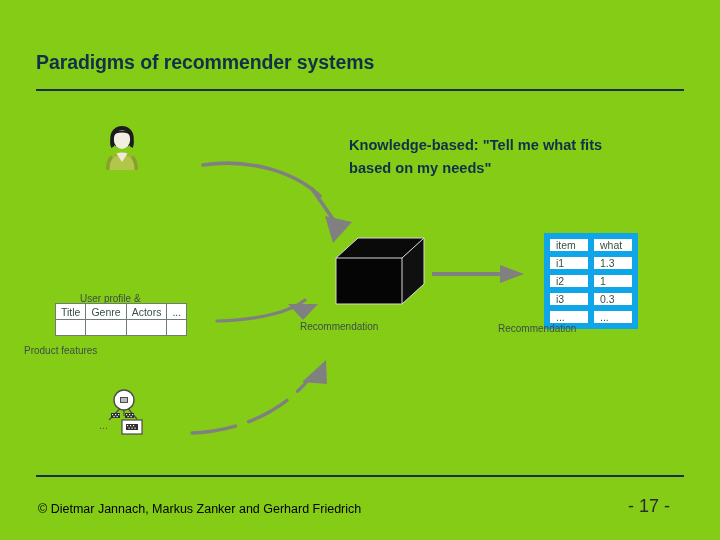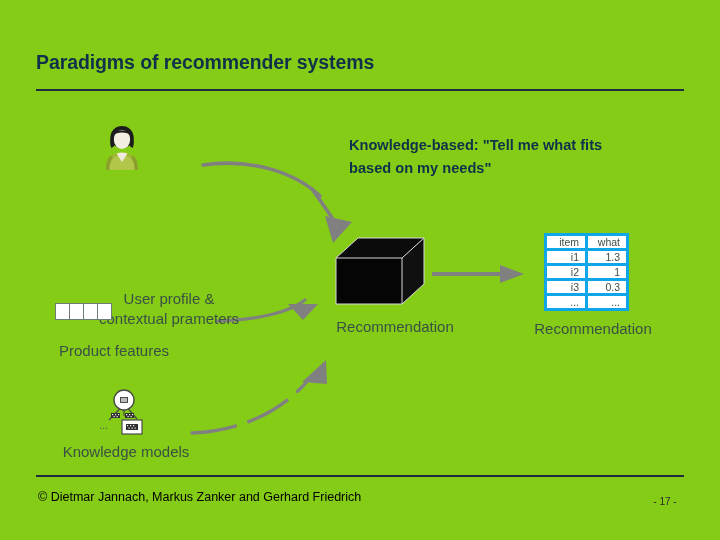--- a/index.html
+++ b/index.html
@@ -46,54 +46,53 @@
     top: 475px;
     width: 648px;
     height: 0;
     border-top: 2px solid #1b2e44;
   }
 
   
   #footer-credit {
     position: absolute;
     left: 38px;
-    top: 490px;
+    top: 502px;
     font-size: 12.5px;
     color: #000000;
     white-space: nowrap;
   }
   #page-number {
     position: absolute;
-    left: 630px;
+    left: 614px;
     top: 496px;
     width: 70px;
     text-align: center;
-    font-size: 10px;
+    font-size: 18px;
     color: #2b2b2b;
   }
 
   
   #kb-callout {
     position: absolute;
     left: 349px;
     top: 134px;
     width: 330px;
     font-size: 14.6px;
     font-weight: bold;
     color: #11304a;
     line-height: 23px;
   }
   #kb-callout .kb-line { display: block; white-space: nowrap; }
 
   
   .dia-caption {
     position: absolute;
-    font-size: 15px;
+    font-size: 10px;
     color: #3b5045;
-    text-align: center;
     line-height: 20px;
     white-space: nowrap;
   }
 
   
   #user-profile-group {
     position: absolute;
     left: 40px;
     top: 124px;
     width: 178px;
@@ -166,24 +165,24 @@
 
   
   #rec-list-table {
     position: absolute;
     left: 544px;
     top: 233px;
     border-collapse: collapse;
     background: #ffffff;
   }
   #rec-list-table td {
-    border: 3px solid #0ea5e9;
+    border: 6px solid #0ea5e9;
     font-size: 10.5px;
     color: #3b5045;
-    text-align: right;
+    text-align: left;
     height: 12px;
     padding: 0px 6px;
     min-width: 26px;
   }
   #rec-list-table tr.head-row td { border-bottom: 1px solid #6d7d74; }
   #rec-list-caption {
     left: 498px;
     top: 319px;
     width: 190px;
   }
@@ -256,20 +255,26 @@
       <path d="M 38 46 C 38 38 36 33.5 33 31.5 L 31 34 C 33.4 36.4 34.6 40.6 34.6 46 Z" fill="#8aa02c"></path>
     </svg>
     <div class="dia-caption" id="user-profile-caption">
       <div>User profile &amp;</div>
       <div>contextual prameters</div>
     </div>
   </div>
 
   <table id="product-table">
     <tbody>
+        <tr class="head-row">
+      <td>Title</td>
+      <td>Genre</td>
+      <td>Actors</td>
+      <td>...</td>
+    </tr>
     <tr class="data-row">
       <td>&nbsp;</td>
       <td>&nbsp;</td>
       <td>&nbsp;</td>
       <td>&nbsp;</td>
     </tr>
   </tbody>
     </table>
   <div class="dia-caption" id="product-features-caption">Product features</div>
 
@@ -302,21 +307,20 @@
 
     <rect x="26" y="31" width="20" height="14" fill="#ffffff" stroke="#4a4a4a" stroke-width="1.2"></rect>
     <rect x="30" y="35" width="12" height="6" fill="#2f2f2f"></rect>
     <rect x="31" y="36" width="1.2" height="1.2" fill="#ffffff"></rect>
     <rect x="34" y="36" width="1.2" height="1.2" fill="#ffffff"></rect>
     <rect x="37" y="36" width="1.2" height="1.2" fill="#ffffff"></rect>
     <rect x="32.5" y="38.5" width="1.2" height="1.2" fill="#ffffff"></rect>
     <rect x="35.5" y="38.5" width="1.2" height="1.2" fill="#ffffff"></rect>
     <rect x="38.5" y="38.5" width="1.2" height="1.2" fill="#ffffff"></rect>
   </svg>
-  <div class="dia-caption" id="knowledge-models-caption">Knowledge models</div>
 
   <svg id="rec-component-box" viewBox="0 0 92 72">
 
     <polygon points="2,22 24,2 90,2 68,22" fill="#0a0a0a"></polygon>
 
     <polygon points="68,22 90,2 90,48 68,68" fill="#101010"></polygon>
 
     <polygon points="2,22 68,22 68,68 2,68" fill="#050505"></polygon>
 
     <polyline points="2,22 24,2 90,2 90,48 68,68 2,68 2,22" fill="none" stroke="#d8d8d8" stroke-width="1"></polyline>

